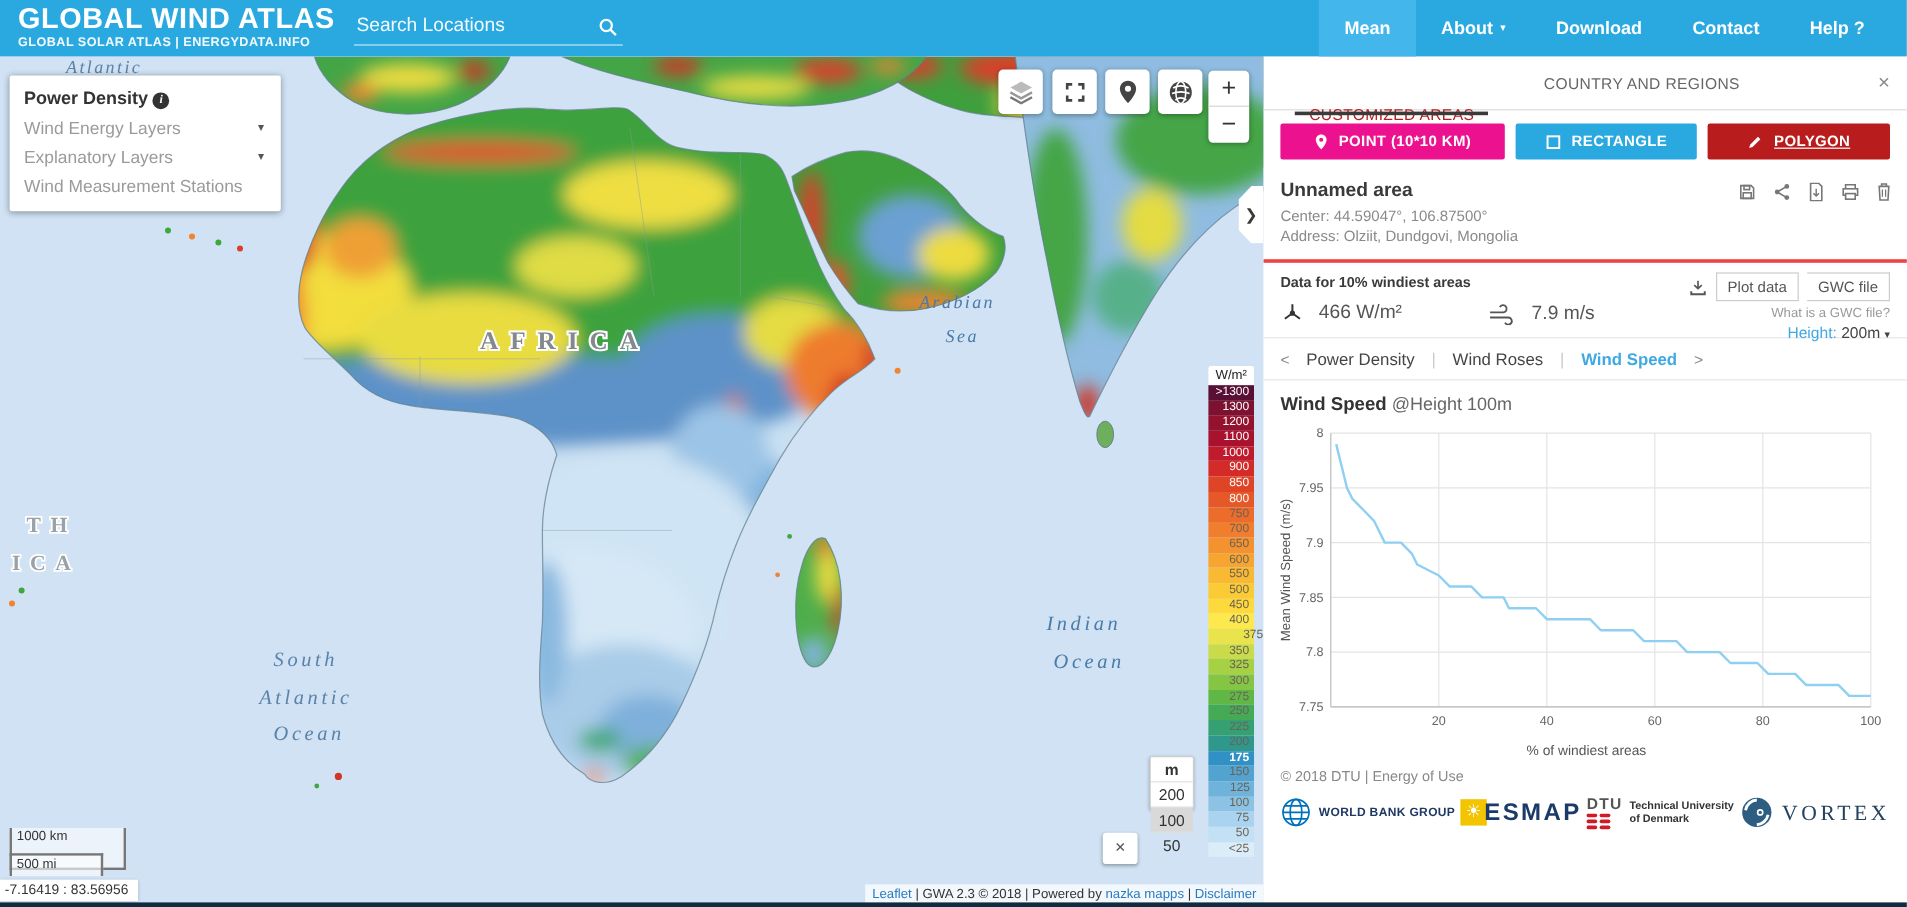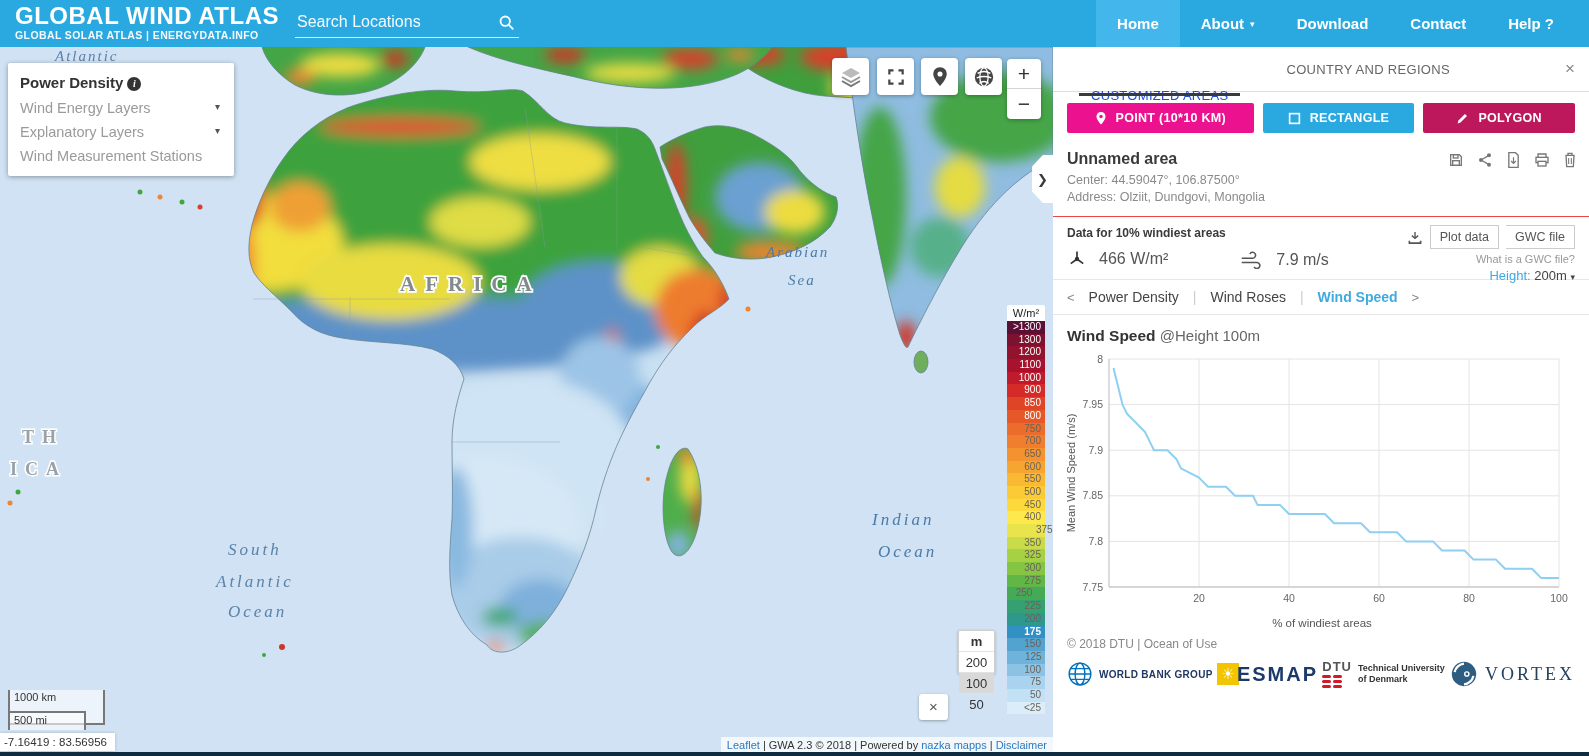--- a/index.html
+++ b/index.html
@@ -71,32 +71,32 @@
   .attr a{color:#2a7ac0;text-decoration:none;cursor:pointer;}
 
   .expander{position:absolute;left:1032px;top:108px;width:21px;height:48px;background:#fff;z-index:18;
     clip-path:polygon(100% 0,100% 100%,52% 100%,0 76%,0 24%,52% 0);display:flex;align-items:center;
     justify-content:center;color:#3a3a3a;font-size:13px;font-weight:bold;cursor:pointer;}
 
   
   .side{position:absolute;left:1053px;top:47px;width:536px;height:709px;background:#fff;z-index:30;}
   .tabs{height:45px;border-bottom:1px solid #ddd;display:flex;align-items:stretch;padding-left:36px;position:relative;}
   .tab{display:flex;align-items:center;font-size:13px;color:#666;letter-spacing:.3px;padding:0 2px;margin-right:54px;cursor:pointer;position:relative;}
-  .tab.active{color:#1d4ed8;margin-top:48px;}
+  .tab.active{color:#b91c1c;margin-top:48px;}
   .tab.active:after{content:"";position:absolute;left:-10px;right:-10px;bottom:-1px;height:3px;background:#3a3a3a;}
   .panel-close{position:absolute;right:14px;top:12px;font-size:17px;color:#888;cursor:pointer;}
 
   .shape-btns{display:flex;gap:9px;padding:11px 14px;}
   .sbtn{height:30px;border:none;border-radius:2px;color:#fff;font-size:12.5px;font-weight:bold;
     display:flex;align-items:center;justify-content:center;gap:9px;cursor:pointer;letter-spacing:.3px;font-family:inherit;}
   .sbtn-point{background:#ec128f;flex:1.25;}
   .sbtn-rect{background:#2aa9e1;flex:1;}
-  .sbtn-poly{background:#be185d;flex:1;}
-
-  .area{padding:4px 14px 10px;border-bottom:1px solid #ef4444;position:relative;}
+  .sbtn-poly{background:#b91c1c;flex:1;text-decoration:underline;}
+
+  .area{padding:4px 14px 10px;border-bottom:3px solid #ef4444;position:relative;}
   .area-title{font-size:16px;font-weight:bold;color:#3a3a3a;padding:2px 0 4px;}
   .area-line{font-size:12.5px;color:#8a8a8a;line-height:17px;}
   .area-icons{position:absolute;right:12px;top:8px;display:flex;gap:13px;}
   .aicon{cursor:pointer;display:flex;}
 
   .datasec{padding:9px 14px 10px;border-bottom:1px solid #e7e7e7;position:relative;}
   .data-head{font-size:12px;font-weight:bold;color:#3a3a3a;padding-bottom:9px;}
   .data-vals{display:flex;align-items:flex-end;gap:12px;}
   .dval{font-size:16px;color:#555;margin-right:60px;display:flex;align-items:center;gap:12px;}
   .data-right{position:absolute;right:14px;top:8px;text-align:right;}
@@ -145,21 +145,21 @@
     <input type="text" placeholder="Search Locations" style="">
     <span class="search-ic">
       <svg width="17" height="17" viewBox="0 0 20 20">
           <circle cx="8.5" cy="8.5" r="5.5" fill="none" stroke="#fff" stroke-width="2.2"></circle>
           <line x1="12.8" y1="12.8" x2="18" y2="18" stroke="#fff" stroke-width="2.2"></line>
         </svg>
     </span>
   </div>
   <div class="nav">
     <div class="nav-item active">
-        <span>Home</span>
+        <span>Mean</span>
       </div>
     <div class="nav-item">
         <span>About</span>
         <span class="nav-caret">▾</span>
       </div>
     <div class="nav-item">
         <span>Download</span>
       </div>
     <div class="nav-item">
         <span>Contact</span>
@@ -402,21 +402,21 @@
         <div class="legend-row" style="background: rgb(246, 165, 48);">600</div>
         <div class="legend-row" style="background: rgb(249, 185, 50);">550</div>
         <div class="legend-row" style="background: rgb(251, 203, 54);">500</div>
         <div class="legend-row" style="background: rgb(253, 217, 59);">450</div>
         <div class="legend-row" style="background: rgb(253, 232, 78);">400</div>
         <div class="legend-row" style="background: rgb(233, 228, 76); padding-left: 29px;">375</div>
         <div class="legend-row" style="background: rgb(201, 219, 72);">350</div>
         <div class="legend-row" style="background: rgb(167, 209, 69);">325</div>
         <div class="legend-row" style="background: rgb(132, 197, 68);">300</div>
         <div class="legend-row" style="background: rgb(97, 183, 70);">275</div>
-        <div class="legend-row" style="background: rgb(69, 170, 86); text-align: center;">250</div>
+        <div class="legend-row" style="background: rgb(69, 170, 86);">250</div>
         <div class="legend-row" style="background: rgb(53, 160, 113);">225</div>
         <div class="legend-row" style="background: rgb(47, 152, 140);">200</div>
         <div class="legend-row lw lb" style="background: rgb(49, 145, 196);">175</div>
         <div class="legend-row" style="background: rgb(82, 163, 208);">150</div>
         <div class="legend-row" style="background: rgb(111, 179, 219); padding-left: 18px;">125</div>
         <div class="legend-row" style="background: rgb(140, 195, 229);">100</div>
         <div class="legend-row" style="background: rgb(169, 211, 238);">75</div>
         <div class="legend-row" style="background: rgb(195, 225, 245);">50</div>
         <div class="legend-row" style="background: rgb(220, 237, 250);">&lt;25</div>
       </div>
@@ -602,21 +602,21 @@
         <line x1="46" x2="496" y1="238" y2="238" stroke="#bbb"></line>
         <polyline points="50.5,19.1 59.5,55.6 64.0,64.7 73.0,73.8 82.0,83.0 86.5,92.1 91.0,101.2 104.5,101.2 113.5,110.3 118.0,119.4 136.0,128.6 145.0,137.7 163.0,137.7 172.0,146.8 190.0,146.8 194.5,155.9 217.0,155.9 226.0,165.0 262.0,165.0 271.0,174.2 298.0,174.2 307.0,183.3 334.0,183.3 343.0,192.4 370.0,192.4 379.0,201.5 401.5,201.5 410.5,210.6 433.0,210.6 442.0,219.8 469.0,219.8 478.0,228.9 496.0,228.9" fill="none" stroke="#8fd0f2" stroke-width="2" stroke-linejoin="round"></polyline>
         <text transform="translate(12 124) rotate(-90)" text-anchor="middle" font-size="11" fill="#555">Mean Wind Speed (m/s)</text>
       </svg>
     <div class="xlabel">% of windiest areas</div>
   </div>
 
   <div class="copyright">
     <span>© 2018  DTU</span>
     <span>|</span>
-    <span>Ocean of Use</span>
+    <span>Energy of Use</span>
   </div>
 
   <div class="logos">
     <div class="logo-item">
       <svg width="26" height="26" viewBox="0 0 24 24" fill="none" stroke="#0071bc" stroke-width="1.3">
           <circle cx="12" cy="12" r="10"></circle>
           <ellipse cx="12" cy="12" rx="4.5" ry="10"></ellipse>
           <path d="M2 12 H22 M3.5 7 H20.5 M3.5 17 H20.5"></path>
         </svg>
       <span class="wb-text">WORLD BANK GROUP</span>

